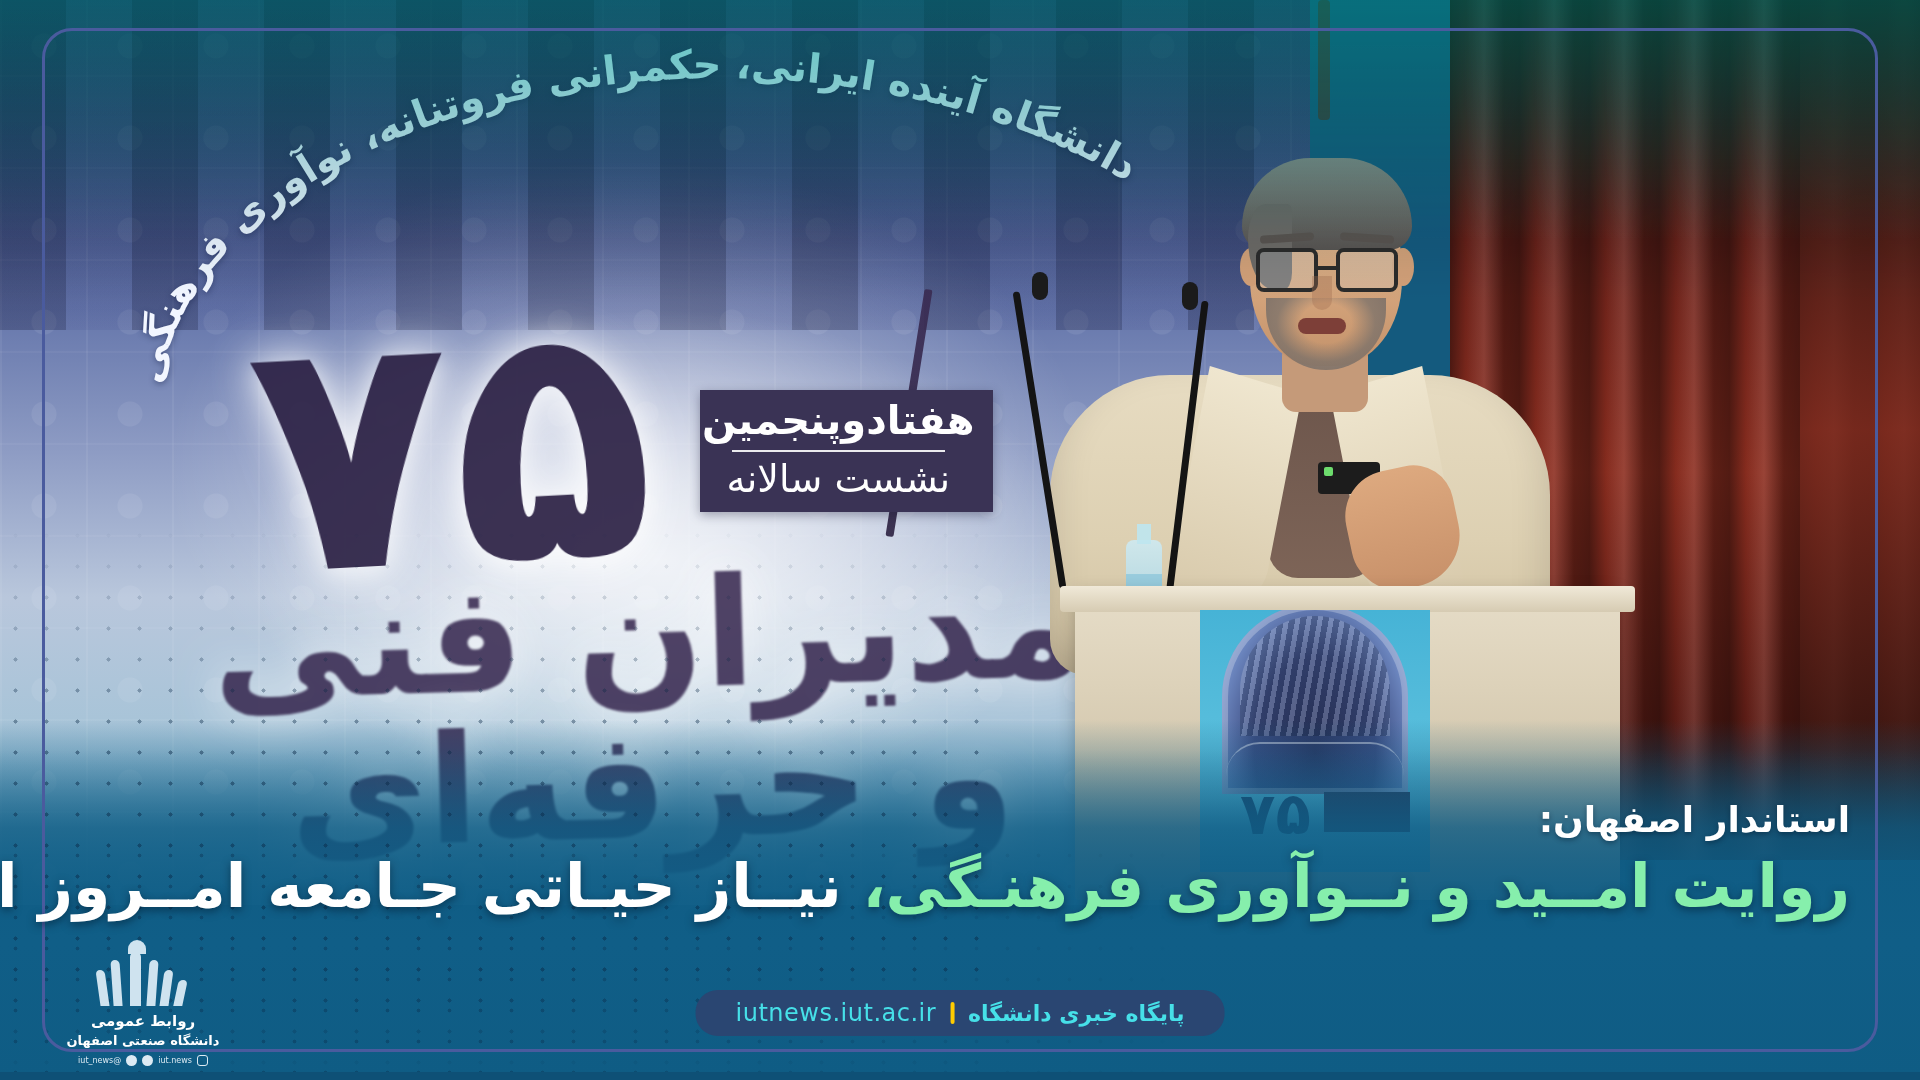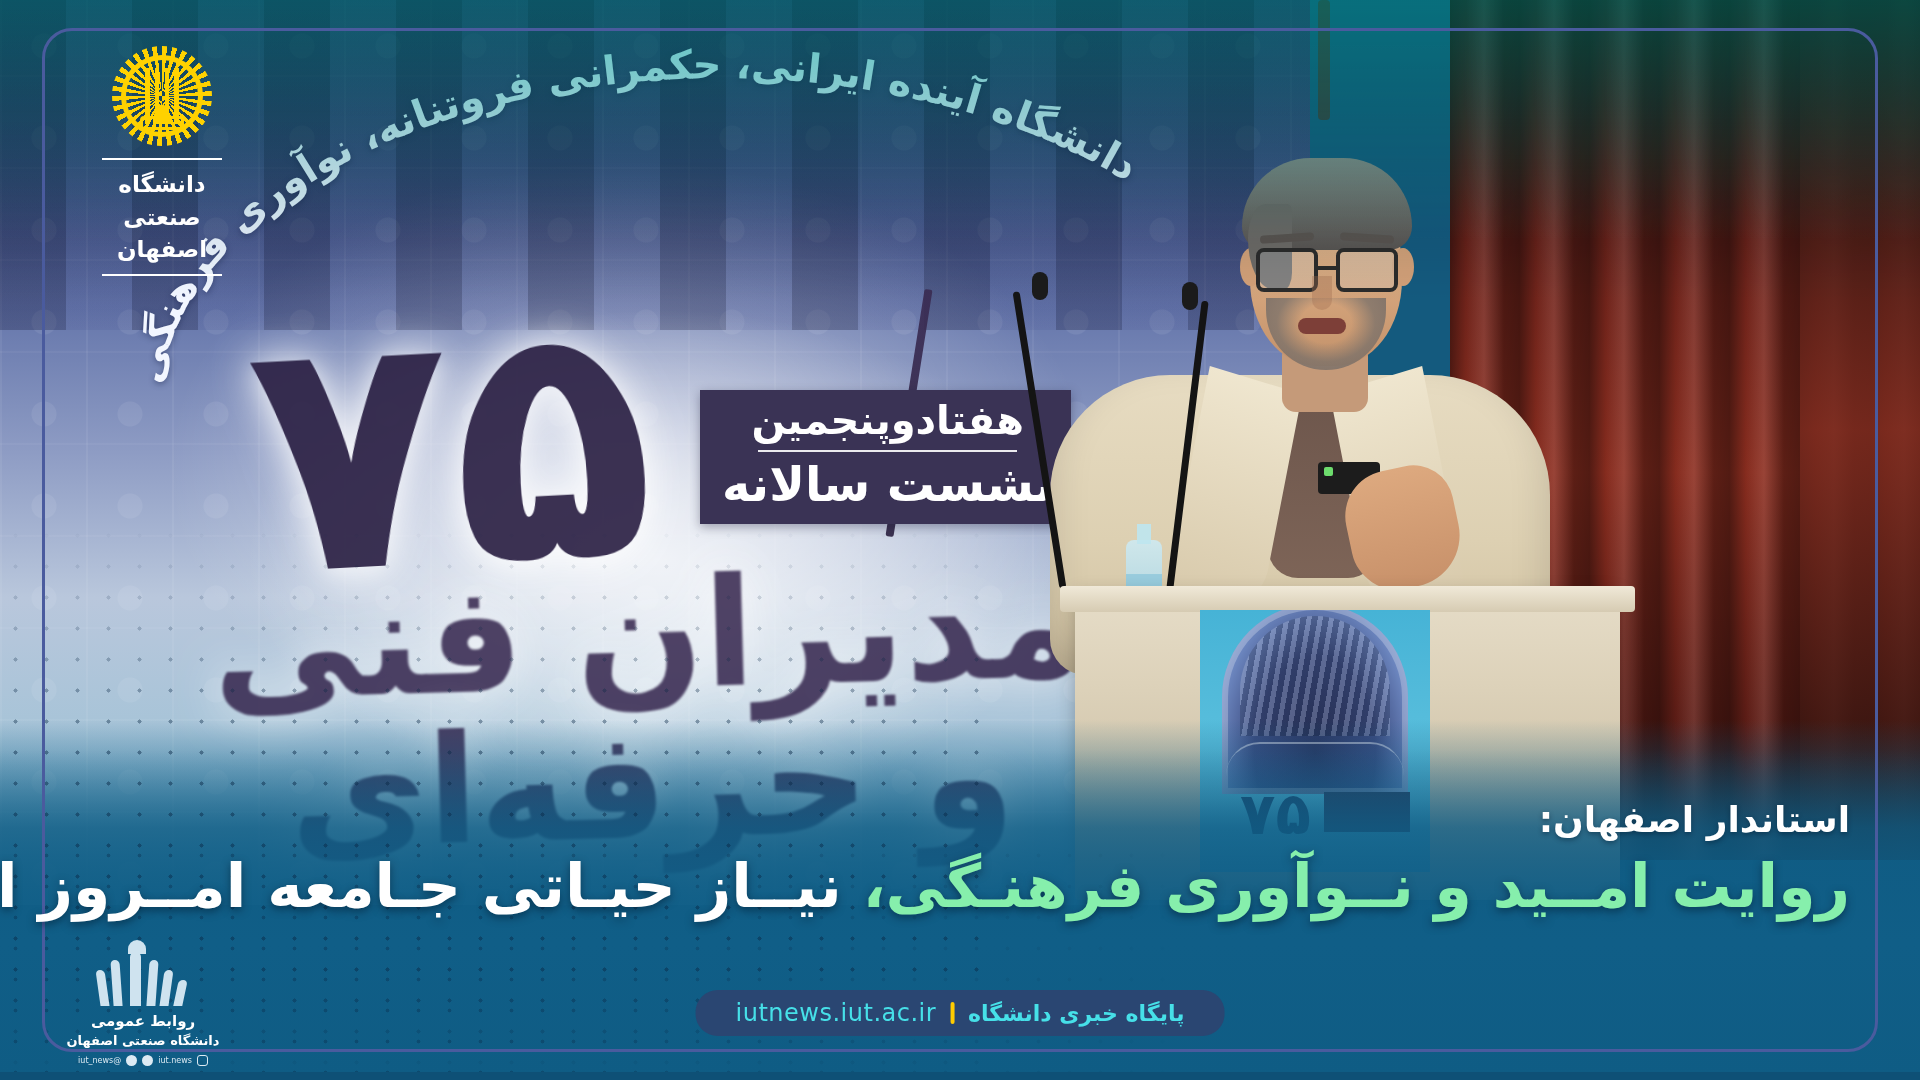--- a/index.html
+++ b/index.html
@@ -105,27 +105,27 @@
   .pen{
     position:absolute;left:905px;top:288px;width:8px;height:250px;
     background:linear-gradient(180deg,#3a2b52,#2b2040);
     transform:rotate(9deg);border-radius:2px;opacity:.9;
   }
 
   
   .meetbox{
     position:absolute;left:700px;top:390px;
     background:#3a3355;color:#fff;
-    padding:8px 18px 12px 22px;
+    padding:8px 18px 12px 2px;
     text-align:center;line-height:1.12;
     box-shadow:0 3px 10px rgba(20,20,50,.35);
   }
   .meetbox .l1{font-size:40px;font-weight:700;letter-spacing:-1px;}
   .meetbox .rule{height:2px;background:#fff;margin:7px auto 6px;width:78%;opacity:.9;}
-  .meetbox .l2{font-size:48px;font-weight:700;letter-spacing:-1px;}
+  .meetbox .l2{font-size:38px;font-weight:400;letter-spacing:-1px;}
 
   
   .speaker{position:absolute;left:1090px;top:130px;width:430px;height:520px;}
   .sp-body{
     position:absolute;left:-40px;top:245px;width:500px;height:300px;
     background:linear-gradient(180deg,#e7dcc2 0%,#ddd0b2 55%,#cfc0a0 100%);
     border-radius:120px 120px 36px 36px;
     box-shadow:inset 0 -20px 40px rgba(0,0,0,.15);
   }
   .sp-lapelL,.sp-lapelR{
@@ -408,32 +408,20 @@
     <div class="tealwash2"></div>
     <div class="photo-bottomfade"></div>
   </div>
 
   <div class="bluebase"></div>
   <div class="dots"></div>
   <div class="dots2"></div>
 
   <div class="frame"></div>
 
-  <div class="logo-tl">
-    <div class="seal">
-      <div class="seal-in"></div>
-      <div class="seal-core"></div>
-      <div class="seal-base"></div>
-    </div>
-    <div class="rule"></div>
-    <div class="name">دانشگاه</div>
-    <div class="name">صنعتی</div>
-    <div class="name">اصفهان</div>
-    <div class="rule2"></div>
-  </div>
 
   <div class="logo-bl">
     <div class="pr-mark">
       <span class="dome"></span>
       <i></i>
       <i></i>
       <i></i>
       <i></i>
       <i></i>
       <i></i>

